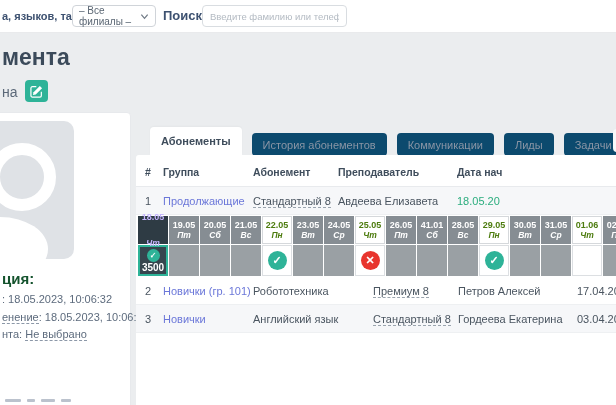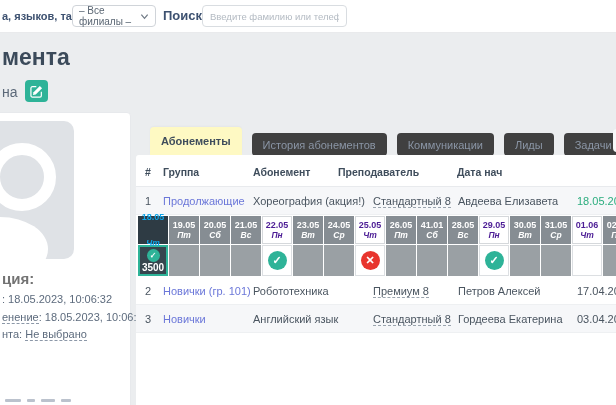--- a/index.html
+++ b/index.html
@@ -16,32 +16,32 @@
   .search-input::placeholder{color:#b3bac2;}
 
   
   .page-title{position:absolute;left:2px;top:44px;font-size:23px;font-weight:bold;color:#3b4a5a;margin:0;}
   .client-name{position:absolute;left:2px;top:84px;font-size:14px;color:#5b6878;}
   .edit-btn{position:absolute;left:25px;top:80px;width:23px;height:22px;border:none;border-radius:4px;background:#2eb398;display:flex;align-items:center;justify-content:center;cursor:pointer;padding:0;}
 
   
   .left-card{position:absolute;left:-8px;top:112px;width:137px;height:300px;background:#fff;border:1px solid #e7e9ec;border-radius:4px;}
   .avatar{position:absolute;left:-14px;top:121px;width:88px;height:138px;border-radius:10px;background:#dfe2e6;overflow:hidden;}
-  .info-title{position:absolute;left:2px;top:270px;font-size:15px;font-weight:bold;color:#737373;}
+  .info-title{position:absolute;left:2px;top:270px;font-size:15px;font-weight:bold;color:#14532d;}
   .info-lines{position:absolute;left:2px;top:291px;width:130px;}
   .info-line{font-size:11px;color:#5d6b7d;line-height:17.5px;white-space:nowrap;}
   .info-line .dashed{border-bottom:1px dashed #8c98a8;cursor:pointer;}
   .info-line .bold{font-weight:bold;font-size:11.5px;color:#3d4f66;}
   .clipped-text{position:absolute;left:5px;top:399px;height:6px;display:flex;gap:6px;align-items:flex-start;opacity:.65;}
   .clipped-text i{display:block;height:3px;background:#97a2b3;border-radius:1px;}
 
   
   .tabs{position:absolute;left:150px;top:127px;display:flex;gap:10px;align-items:flex-start;}
-  .tab{height:23px;margin-top:6px;padding:0 11px;background:#404040;border-radius:4px;font-size:11px;color:#8a95a5;display:flex;align-items:center;cursor:pointer;white-space:nowrap;}
-  .tab.active{height:28px;margin-top:0;background:#fef9c3;border-radius:4px 4px 0 0;color:#3f4d5c;font-weight:bold;box-shadow:0 -1px 2px rgba(0,0,0,0.03);}
+  .tab{height:23px;margin-top:6px;padding:0 11px;background:#0c4a6e;border-radius:4px;font-size:11px;color:#8a95a5;display:flex;align-items:center;cursor:pointer;white-space:nowrap;}
+  .tab.active{height:28px;margin-top:0;background:#ffffff;border-radius:4px 4px 0 0;color:#3f4d5c;font-weight:bold;box-shadow:0 -1px 2px rgba(0,0,0,0.03);}
   .tab-sliver{position:absolute;left:613px;top:129px;width:12px;height:23px;background:#f7f8f9;border-radius:4px;}
 
   
   .panel{position:absolute;left:136px;top:155px;width:520px;height:250px;background:#fff;border-radius:3px 0 0 0;}
   .t-head{display:flex;padding:11px 0 8px 9px;border-bottom:1px solid #e8eaed;font-size:10.5px;font-weight:bold;color:#3f4d5c;}
   .t-row{display:flex;align-items:center;height:27px;padding-left:9px;font-size:11px;color:#4a5560;border-bottom:1px solid #eef0f2;}
   .t-row.shaded{background:#f6f7f9;}
   .c0{width:18px;flex:none;}
   .c1{width:90px;flex:none;}
   .c2{width:120px;flex:none;}
@@ -52,23 +52,23 @@
   .plan-link{border-bottom:1px dashed #9aa4ae;cursor:pointer;}
   .date-green{color:#2bad7e;}
 
   
   .cal-row{display:flex;margin-left:2px;padding:1px 0;}
   .day-col{width:30px;flex:none;margin-right:1px;}
   .day-hdr{height:28px;display:flex;flex-direction:column;align-items:center;justify-content:center;margin-bottom:1px;box-sizing:border-box;}
   .day-hdr .d{font-size:9px;font-weight:bold;line-height:10px;}
   .day-hdr .w{font-size:8.5px;font-weight:bold;line-height:10px;font-style:italic;}
   .day-cell{height:31px;box-sizing:border-box;display:flex;flex-direction:column;align-items:center;justify-content:center;cursor:pointer;}
-  .k-today .day-hdr{background:#2e3b44;color:#0ea5e9;gap:16px;}
+  .k-today .day-hdr{background:#2e3b44;color:#c4b5fd;gap:16px;}
   .k-off   .day-hdr{background:#868d93;color:#fff;}
-  .k-class .day-hdr{background:#fff;color:#4c1d95;border:1px solid #d5d8db;align-items:center;}
+  .k-class .day-hdr{background:#fff;color:#4d7c0f;border:1px solid #d5d8db;align-items:center;}
   .k-today .day-cell{background:#36454e;border:2px solid #2eb398;}
   .k-off   .day-cell{background:#9aa0a4;}
   .k-class .day-cell{background:#fff;border:1px solid #dcdfe2;}
   .circle{border-radius:50%;color:#fff;display:flex;align-items:center;justify-content:center;font-weight:bold;}
   .circle.ok{background:#2eb398;}
   .circle.no{background:#e8352e;}
   .circle.big{width:19px;height:19px;font-size:11px;}
   .circle.small{width:13px;height:13px;font-size:8px;}
   .paid-amount{color:#fff;font-size:10px;font-weight:bold;line-height:11px;}
 </style>
@@ -135,21 +135,20 @@
         <div class="c0">#</div>
         <div class="c1">Группа</div>
         <div class="c3">Абонемент</div>
         <div class="c4">Преподаватель</div>
         <div class="c5">Дата нач</div>
       </div>
     <div id="tbody">
         <div class="t-row shaded">
           <div class="c0">1</div>
           <div class="c1"><span class="grp-link">Продолжающие</span></div>
-          <div class="c2">Хореография (акция!)</div>
           <div class="c3"><span class="plan-link">Стандартный 8</span></div>
           <div class="c4">Авдеева Елизавета</div>
           <div class="c5 date-green">18.05.20</div>
         </div>
         <div class="cal-row">
           <div class="day-col k-today">
             <div class="day-hdr">
               <div class="d">18.05</div>
               <div class="w">Чт</div>
             </div>

